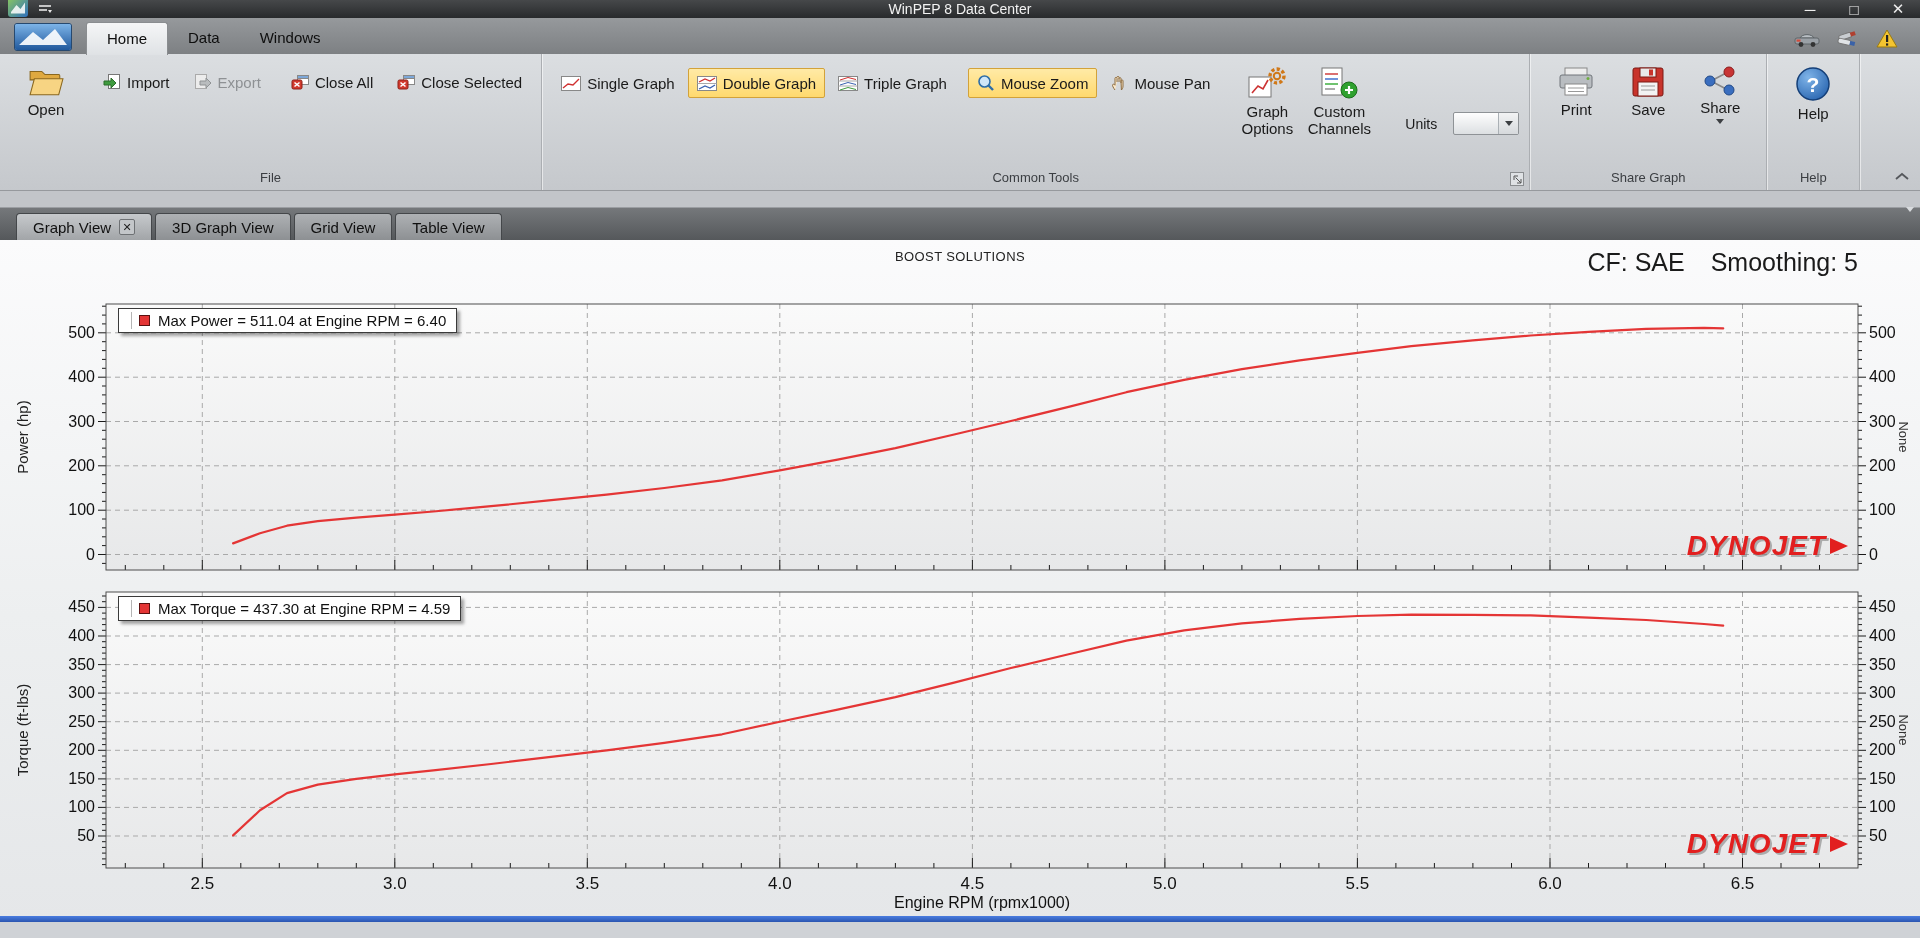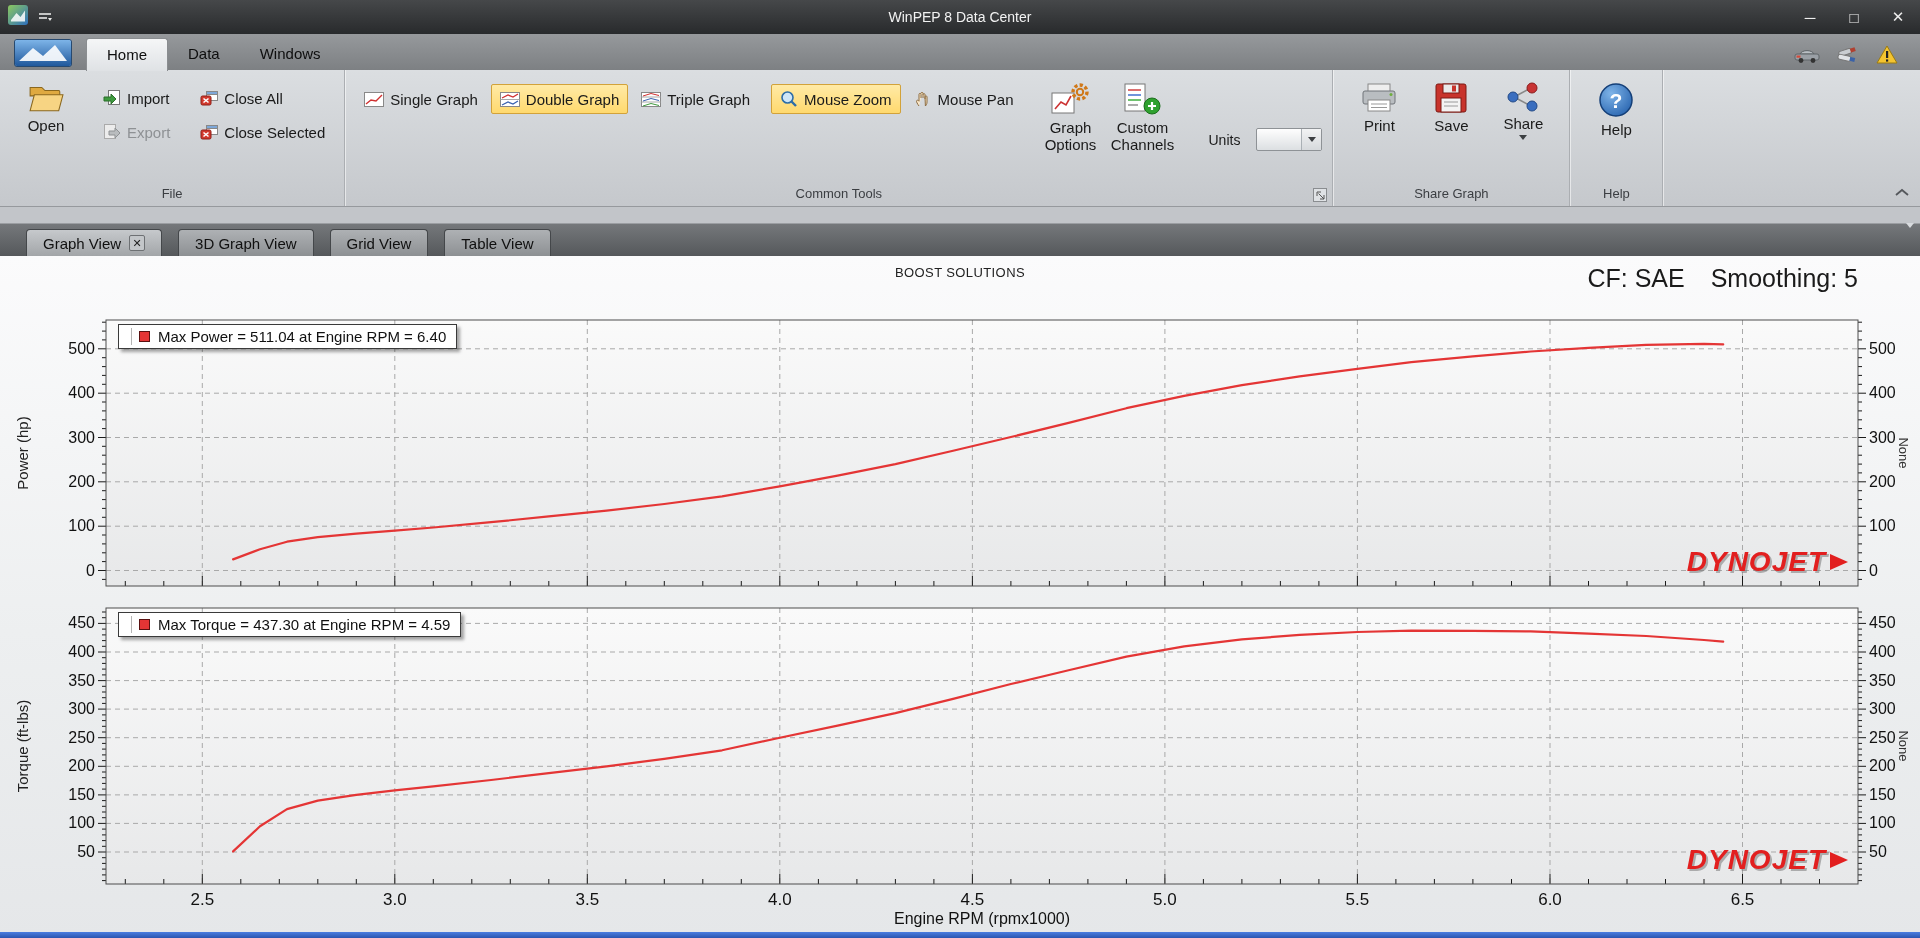--- a/index.html
+++ b/index.html
@@ -1,59 +1,59 @@
 <!DOCTYPE html>
 <html><head>
 <meta charset="utf-8">
 <style>
   html,body{margin:0;padding:0;background:#111;}
   *{box-sizing:border-box;}
   .app{width:1920px;height:938px;position:relative;overflow:hidden;
        font-family:"Liberation Sans",sans-serif;color:#1a1a1a;background:#cfd2d6;}
 
   
-  .titlebar{height:34px;background:linear-gradient(#46484a,#282a2c);display:flex;align-items:center;position:relative;}
+  .titlebar{height:18px;background:linear-gradient(#46484a,#282a2c);display:flex;align-items:center;position:relative;}
   .tb-left{display:flex;align-items:center;gap:10px;padding-left:8px;z-index:2;}
   .qa-icon{display:flex;align-items:center;}
   .tb-title{position:absolute;left:0;right:0;text-align:center;color:#f2f2f2;font-size:14px;}
   .tb-right{margin-left:auto;display:flex;z-index:2;}
   .win-btn{width:44px;height:30px;display:flex;align-items:center;justify-content:center;color:#eee;font-size:15px;cursor:pointer;}
 
   
   .tabrow{height:36px;background:linear-gradient(#96999c,#7d8083);display:flex;align-items:flex-end;padding:0 8px;position:relative;}
   .appbtn{width:58px;height:28px;margin:0 14px 3px 6px;border:1px solid #27496f;border-radius:3px;overflow:hidden;box-shadow:0 0 0 1px #b7c6d8 inset;cursor:pointer;background:#2e6fb5;display:flex;align-items:center;justify-content:center;}
   .rtab{padding:7px 20px 8px;font-size:15px;color:#0e0e0e;cursor:pointer;}
   .rtab.active{background:linear-gradient(#f5f6f7,#dfe2e5);border:1px solid #8a8d90;border-bottom:none;border-radius:3px 3px 0 0;margin-bottom:-1px;z-index:3;}
   .tabrow-right{margin-left:auto;display:flex;align-items:center;gap:16px;margin-bottom:6px;margin-right:14px;}
   .mini-icon{cursor:pointer;display:flex;}
 
   
   .ribbon{height:137px;background:linear-gradient(#dbdee1,#c5c8cc);display:flex;border-bottom:1px solid #96999d;position:relative;z-index:2;}
   .rgroup{display:flex;flex-direction:column;border-right:1px solid #abaeb2;box-shadow:1px 0 0 rgba(255,255,255,.55);}
   .rg-content{flex:1;display:flex;align-items:flex-start;padding:6px 10px 0;}
   .rg-label{height:22px;line-height:20px;text-align:center;font-size:13px;color:#3b3e42;position:relative;}
   .bigbtn{width:72px;display:flex;flex-direction:column;align-items:center;gap:3px;font-size:15px;padding-top:6px;text-align:center;cursor:pointer;line-height:17px;}
-  .smallcol{display:flex;flex-direction:column;gap:6px;margin-left:12px;padding-top:8px;}
+  .smallcol{display:flex;flex-direction:row;gap:6px;margin-left:12px;padding-top:8px;}
   .smallbtn{display:flex;align-items:center;gap:6px;font-size:15px;height:28px;padding:0 8px;cursor:pointer;border:1px solid transparent;border-radius:2px;}
   .smallbtn.disabled{color:#8e9194;}
   .hl{background:linear-gradient(#ffeaa6,#ffd96e);border:1px solid #d2a23a;}
   .ct-col{display:flex;flex-direction:row;gap:4px;padding-top:8px;margin-right:12px;}
   .ct-col .smallbtn{height:30px;}
   .units-wrap{display:flex;align-items:center;gap:16px;margin-left:30px;margin-top:52px;font-size:14px;}
   .combo{width:66px;height:23px;background:linear-gradient(#fefefe,#dcdfe2);border:1px solid #8e9296;border-radius:2px;display:flex;cursor:pointer;}
   .combo-main{flex:1;}
   .combo-arrow{width:20px;border-left:1px solid #aab0b5;display:flex;align-items:center;justify-content:center;background:linear-gradient(#f2f3f4,#d6d9dc);}
   .caret{width:0;height:0;border-left:4px solid transparent;border-right:4px solid transparent;border-top:5px solid #3c3f42;}
   .launcher{position:absolute;right:5px;bottom:4px;width:14px;height:14px;border:1px solid #8a8d90;background:#dfe2e5;display:flex;align-items:center;justify-content:center;cursor:pointer;}
   .ribbon-collapse{position:absolute;right:10px;bottom:5px;cursor:pointer;}
   .rfiller{flex:1;}
 
   
   .subribbon{height:17px;background:#c2c5c9;border-bottom:1px solid #9b9ea2;}
-  .viewtabs{height:32px;background:linear-gradient(#75787b,#55585b);display:flex;align-items:flex-end;padding:0 26px;gap:16px;position:relative;}
+  .viewtabs{height:32px;background:linear-gradient(#75787b,#55585b);display:flex;align-items:flex-end;padding:0 16px;gap:3px;position:relative;}
   .vtab{height:27px;display:flex;align-items:center;gap:8px;padding:0 16px;font-size:15px;color:#101010;cursor:pointer;
         background:linear-gradient(#aeb1b4,#8d9093);border:1px solid #44474a;border-bottom:none;border-radius:4px 4px 0 0;}
   .vtab.active{background:linear-gradient(#c6c9cc,#a2a5a8);}
   .vtab-close{width:16px;height:16px;background:#c3c6c9;border:1px solid #6e7174;border-radius:2px;font-size:11px;line-height:14px;text-align:center;color:#222;cursor:pointer;}
   .vtabs-more{position:absolute;right:6px;bottom:10px;cursor:pointer;}
   .vtabs-more .caret{border-top-color:#d8dbde;}
 
   
   .chartarea{height:682px;background:linear-gradient(180deg,#fbfbfc 0%,#edeff0 55%,#e5e7e9 100%);position:relative;}
   .chart-header{height:56px;position:relative;}

